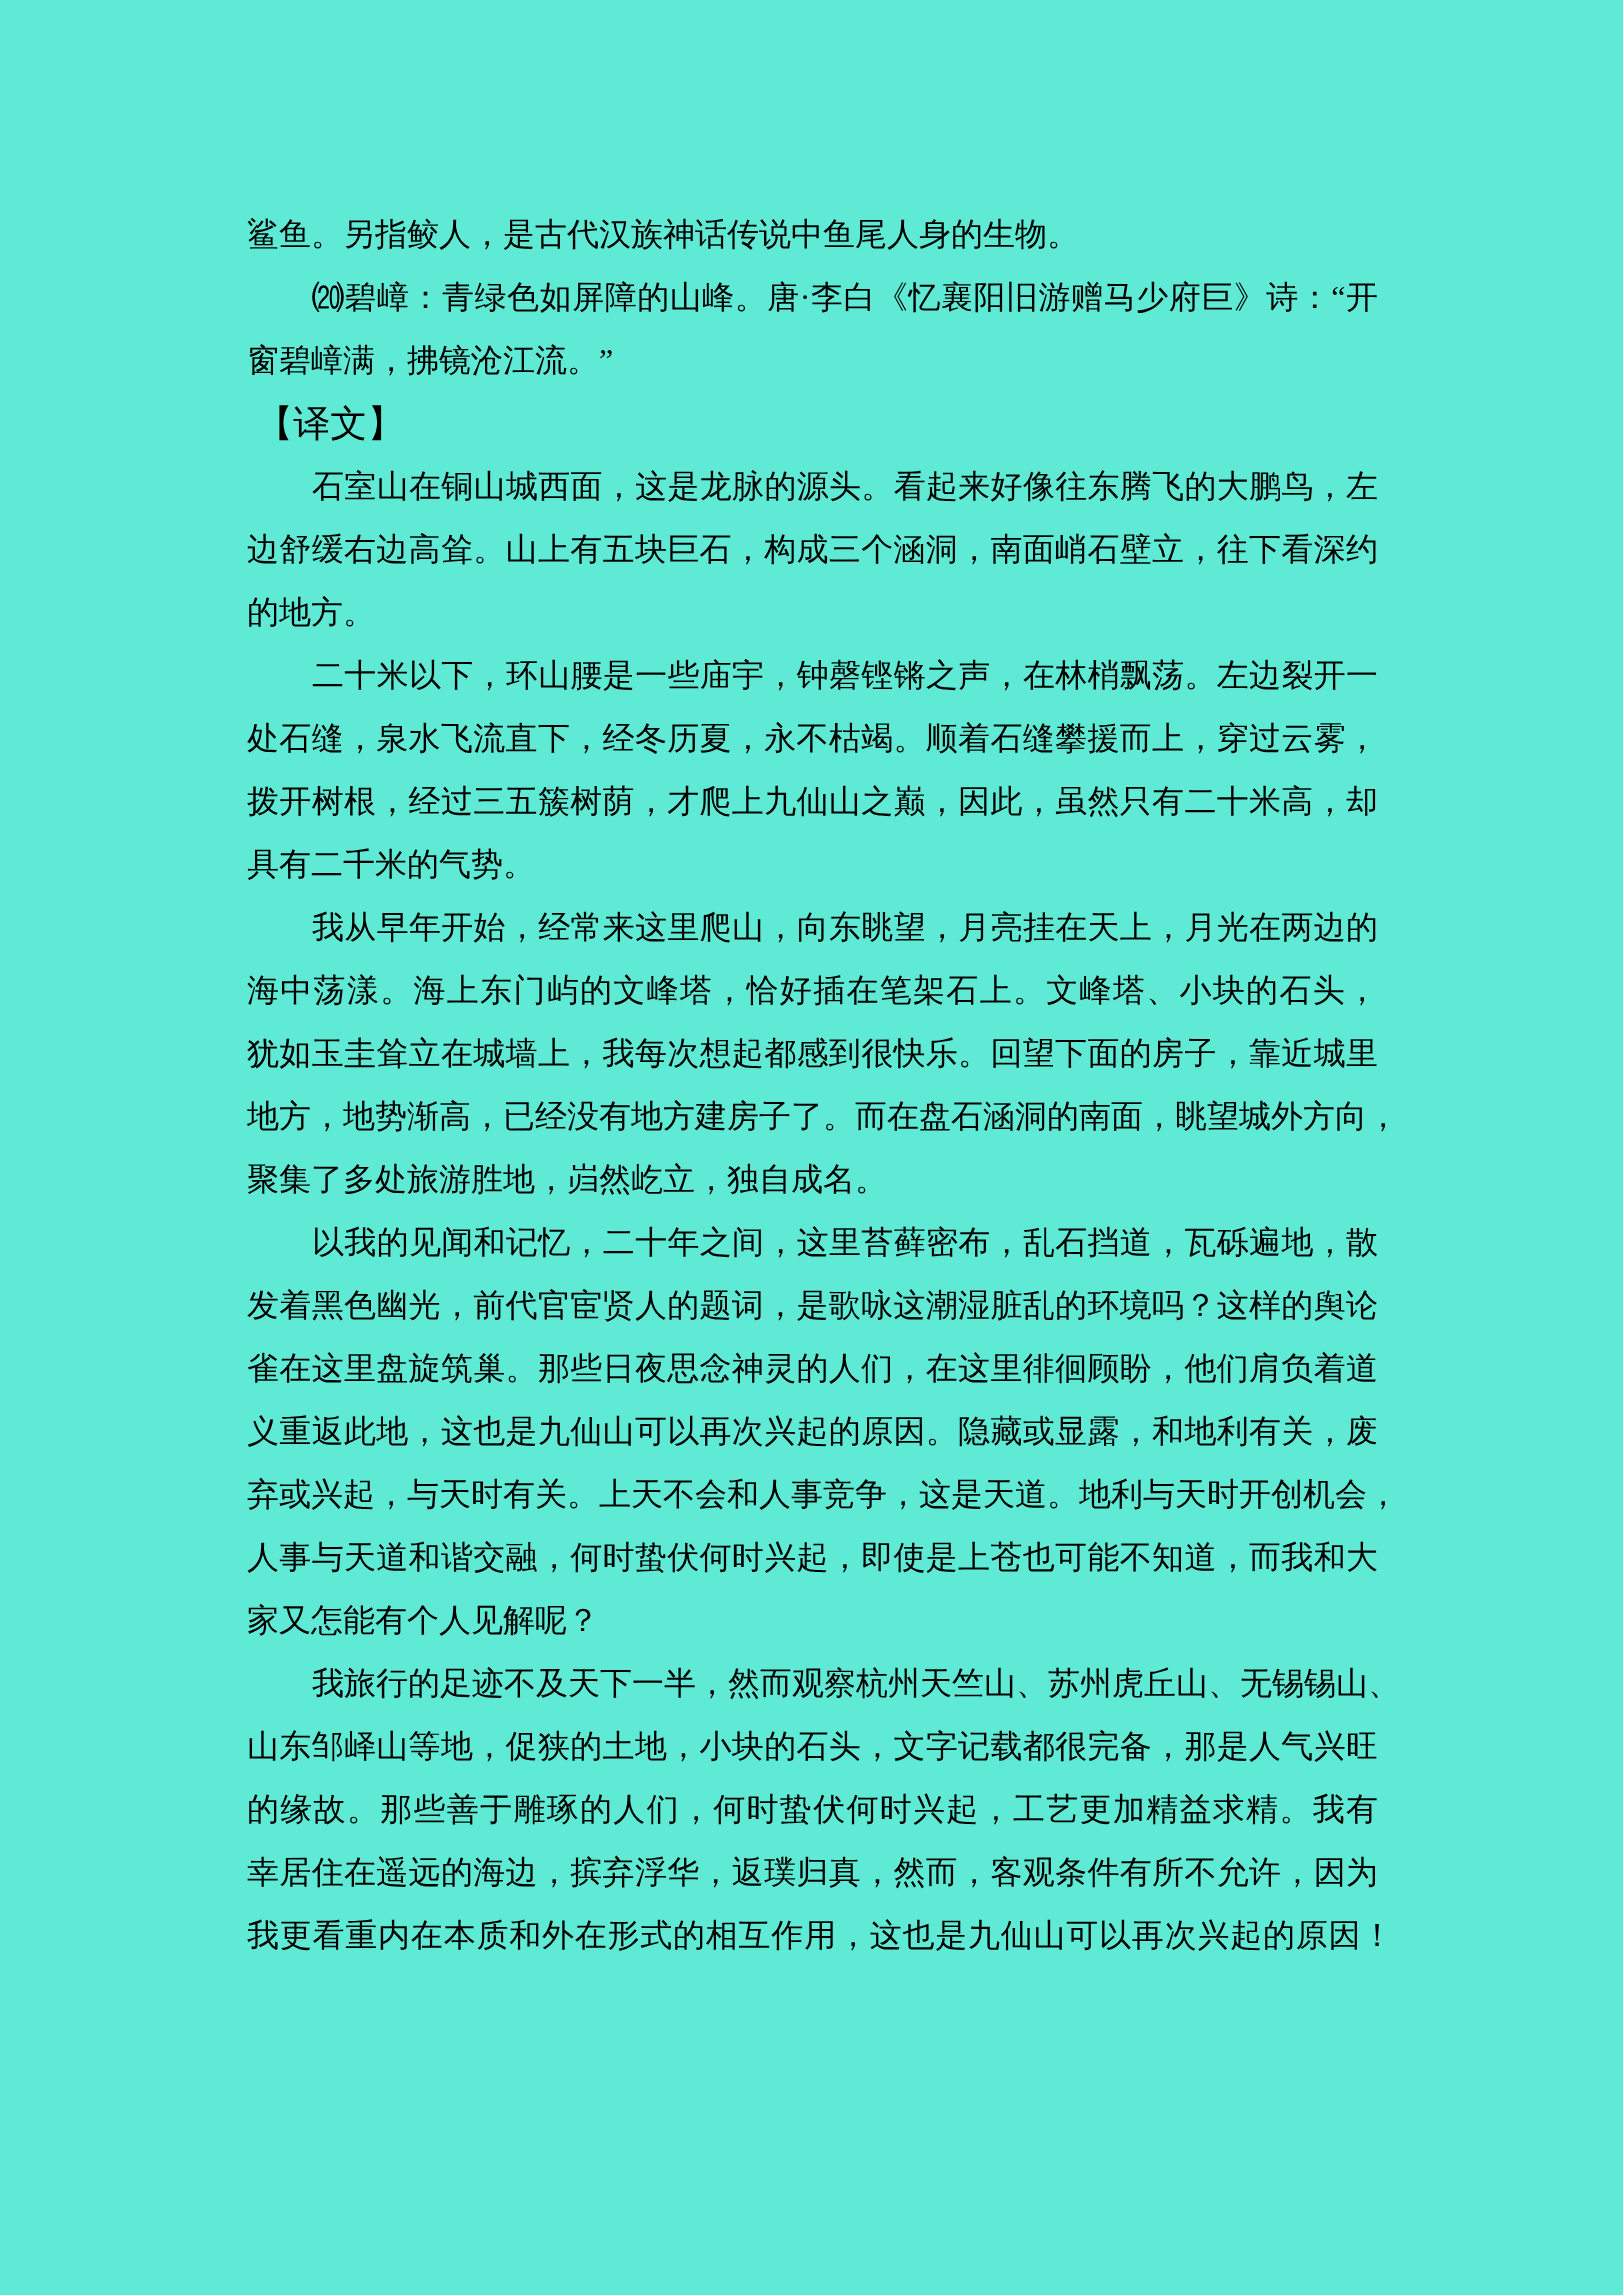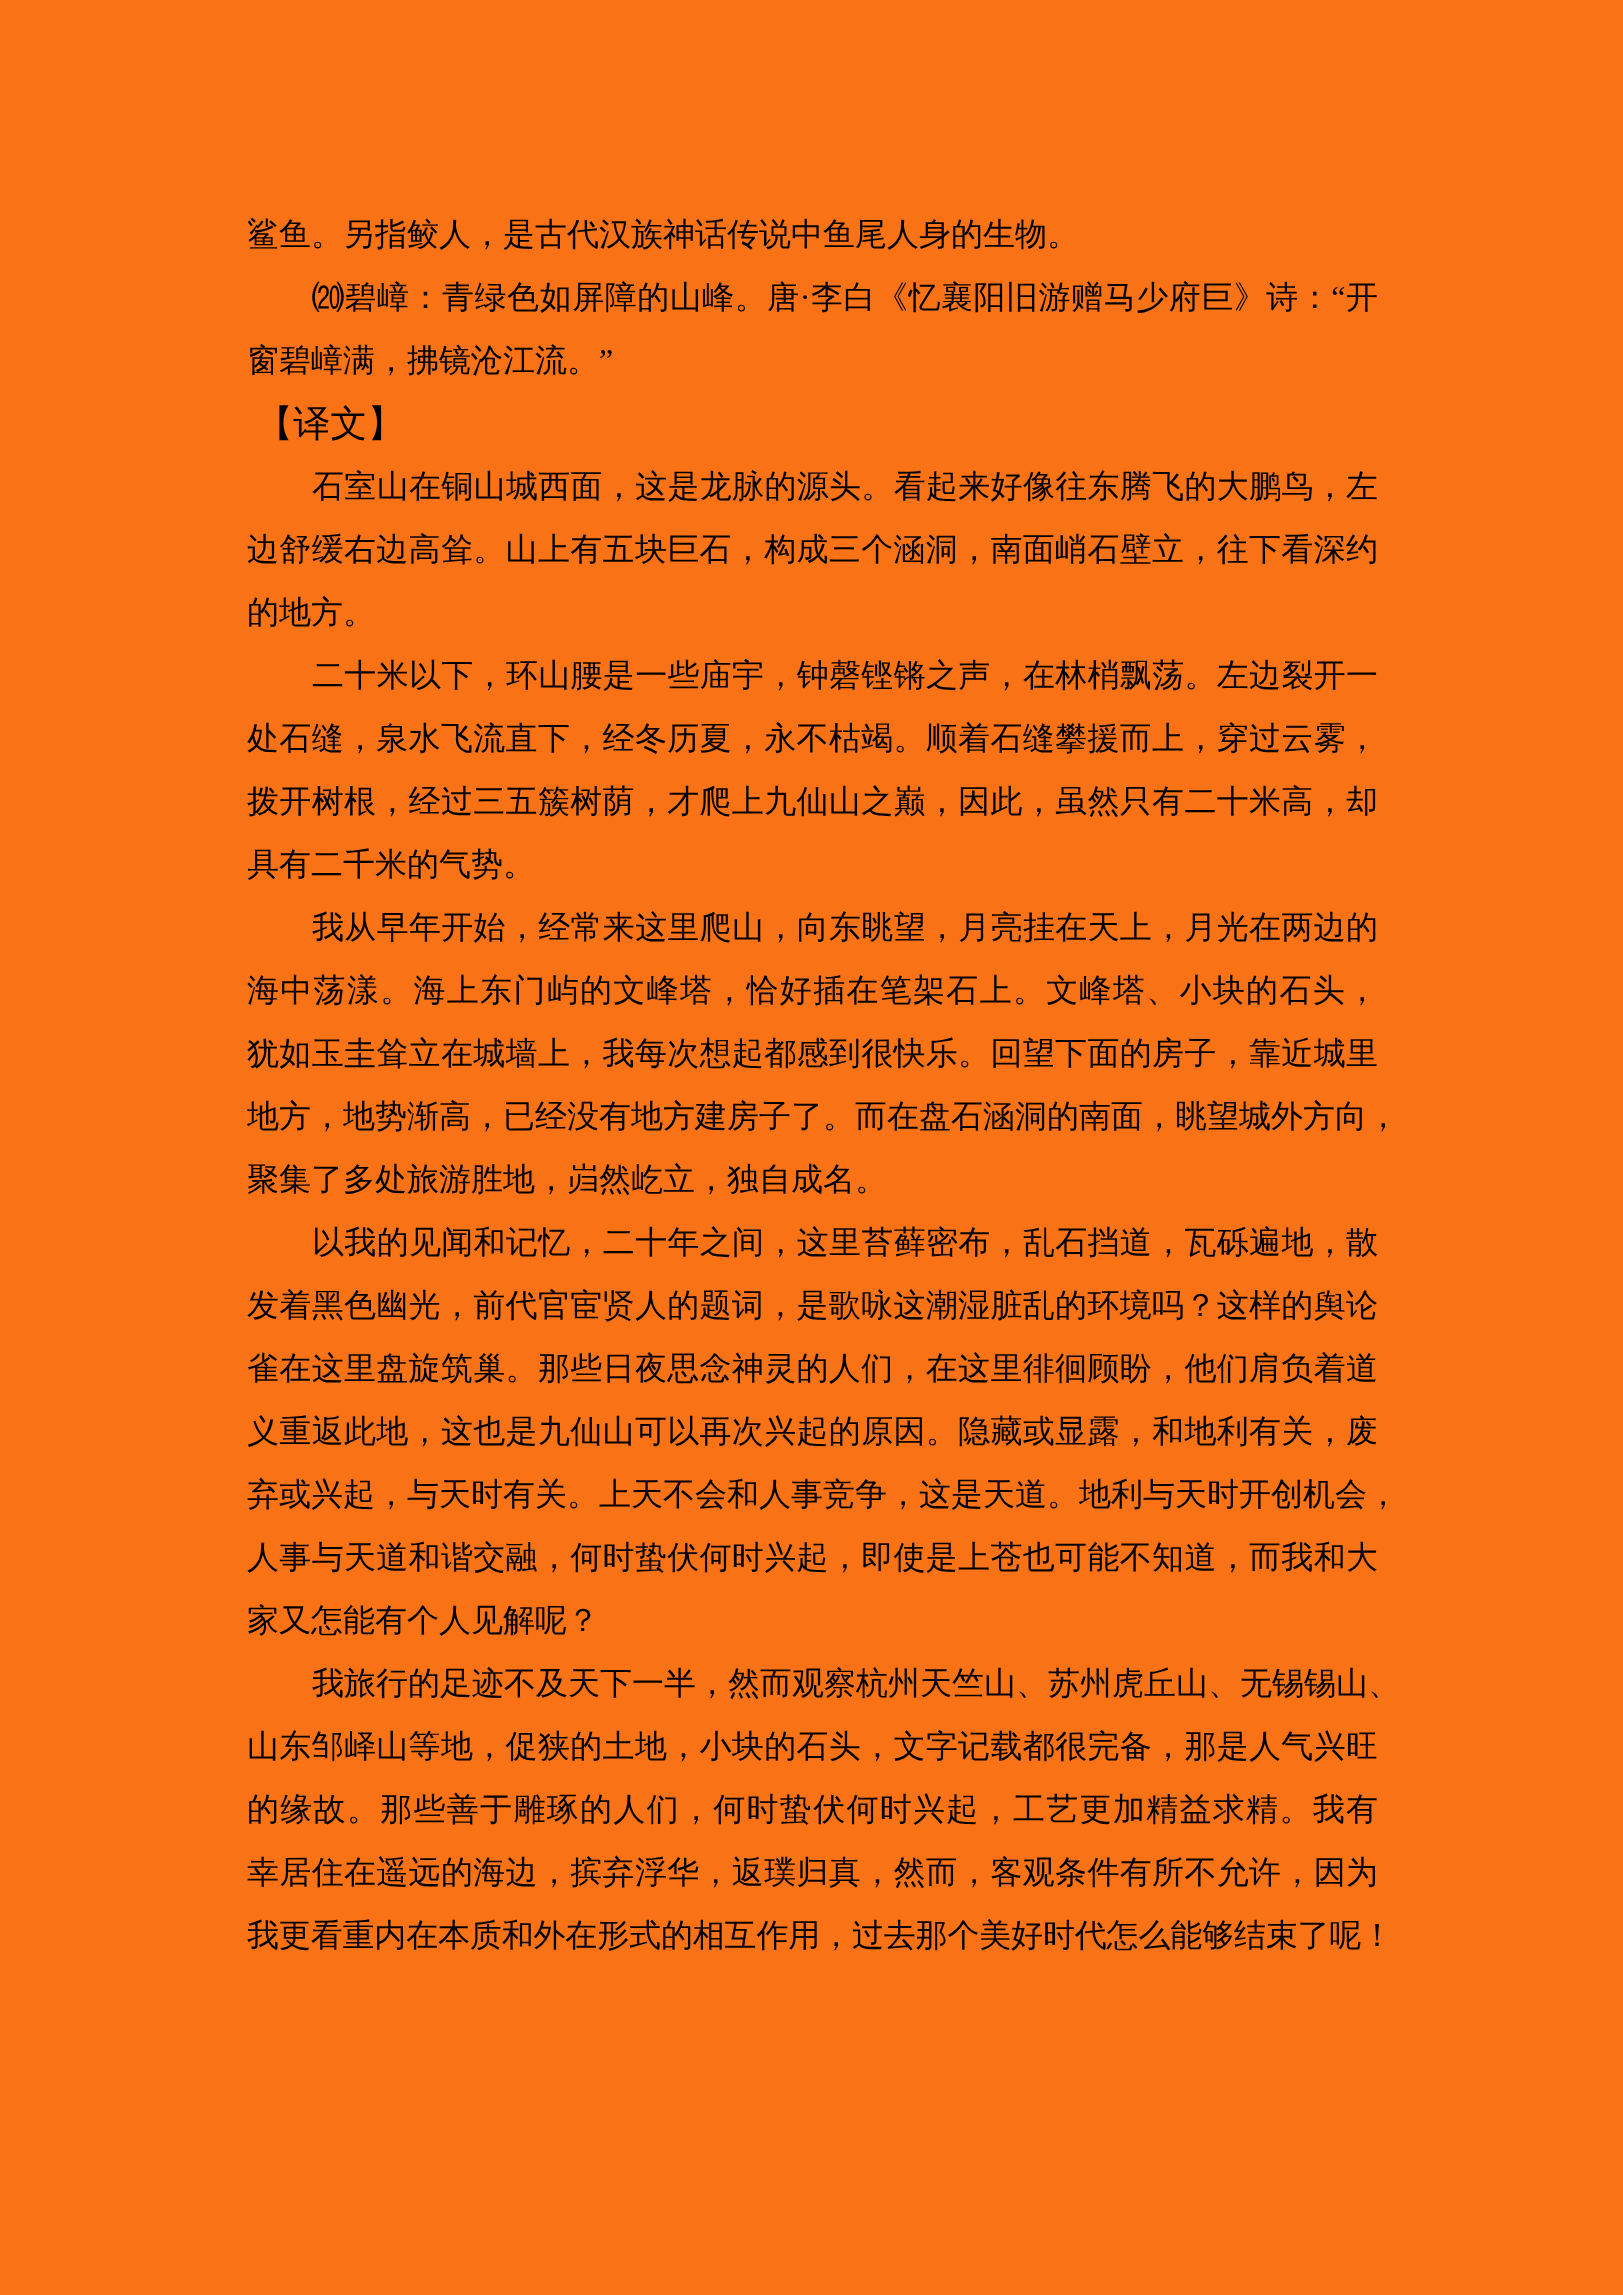--- a/index.html
+++ b/index.html
@@ -14,21 +14,21 @@
     overflow: hidden;
     font-family: "Liberation Serif", "DejaVu Serif", serif;
     color: #000000;
   }
   .page {
     position: absolute;
     left: 0;
     top: 0;
     width: 1623px;
     height: 2295px;
-    background: #f97316;
+    background: #5eead4;
   }
   .text-block {
     position: absolute;
     left: 247px;
     top: 203px;
     width: 1131px;
   }
   .line {
     display: block;
     height: 63px;
@@ -107,18 +107,18 @@
       <span class="line full">弃或兴起，与天时有关。上天不会和人事竞争，这是天道。地利与天时开创机会，</span>
       <span class="line full">人事与天道和谐交融，何时蛰伏何时兴起，即使是上苍也可能不知道，而我和大</span>
       <span class="line partial">家又怎能有个人见解呢？</span>
     </div>
 
     <div>
       <span class="line indent full">我旅行的足迹不及天下一半，然而观察杭州天竺山、苏州虎丘山、无锡锡山、</span>
       <span class="line full">山东邹峄山等地，促狭的土地，小块的石头，文字记载都很完备，那是人气兴旺</span>
       <span class="line full">的缘故。那些善于雕琢的人们，何时蛰伏何时兴起，工艺更加精益求精。我有</span>
       <span class="line full">幸居住在遥远的海边，摈弃浮华，返璞归真，然而，客观条件有所不允许，因为</span>
-      <span class="line last-wide">我更看重内在本质和外在形式的相互作用，过去那个美好时代怎么能够结束了呢！</span>
+      <span class="line last-wide">我更看重内在本质和外在形式的相互作用，这也是九仙山可以再次兴起的原因！</span>
     </div>
 
   </div>
 </div>
 
 
 </body></html>

